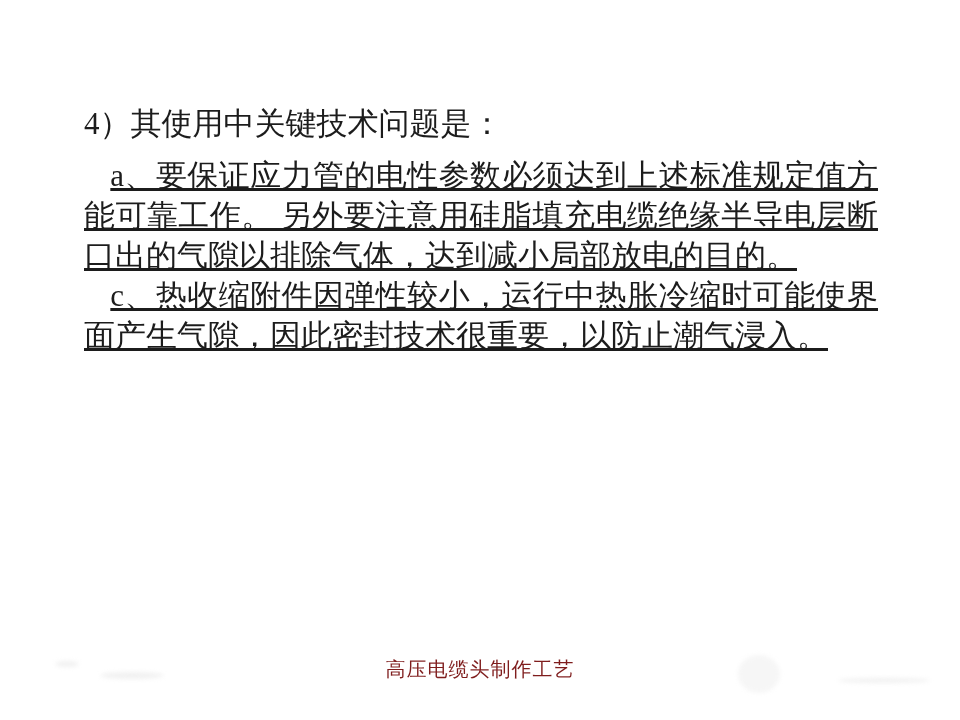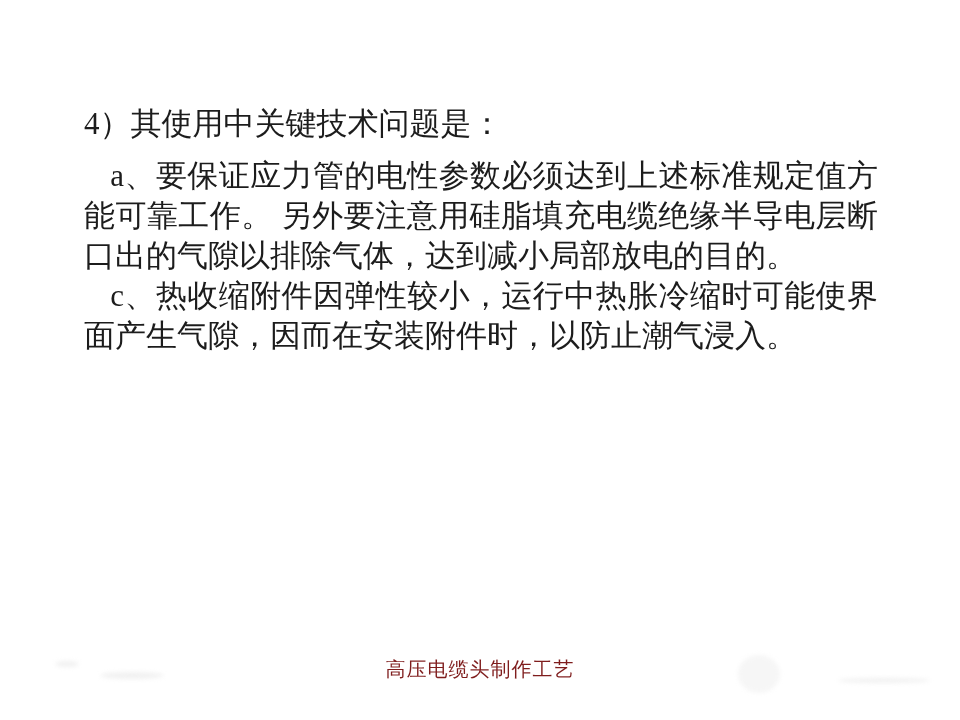--- a/index.html
+++ b/index.html
@@ -25,20 +25,21 @@
     color: #1c1c1c;
     text-align: justify;
   }
   .slide-title {
     margin: 0 0 12px 0;
     text-align: left;
   }
   .para {
     margin: 0;
     text-indent: 0.85em;
+    text-decoration: underline;
   }
   .footer {
     position: absolute;
     left: 0;
     right: 0;
     top: 656px;
     text-align: center;
     font-family: "Liberation Sans", "DejaVu Sans", sans-serif;
     font-size: 20px;
     letter-spacing: 1px;
@@ -60,21 +61,21 @@
 <body>
 
 <div class="slide">
 
   <div class="content">
     <p class="slide-title">4）其使用中关键技术问题是：</p>
 
     <p class="para">a、要保证应力管的电性参数必须达到上述标准规定值方能可靠工作。 另外要注意用硅脂填充电缆绝缘半导电层断口出的气隙以排除气体，达到减小局部放电的目的。</p>
 
 
-    <p class="para">c、热收缩附件因弹性较小，运行中热胀冷缩时可能使界面产生气隙，因而在安装附件时，以防止潮气浸入。</p>
+    <p class="para">c、热收缩附件因弹性较小，运行中热胀冷缩时可能使界面产生气隙，因此密封技术很重要，以防止潮气浸入。</p>
   </div>
 
   <div class="footer">高压电缆头制作工艺</div>
 
   <div class="smudge smudge-1" style="background: rgb(230, 230, 230);"></div>
   <div class="smudge smudge-2" style="background: rgb(230, 230, 230);"></div>
   <div class="smudge smudge-3" style="background: rgb(230, 230, 230);"></div>
   <div class="smudge smudge-4" style="background: rgb(230, 230, 230);"></div>
 
 </div>

